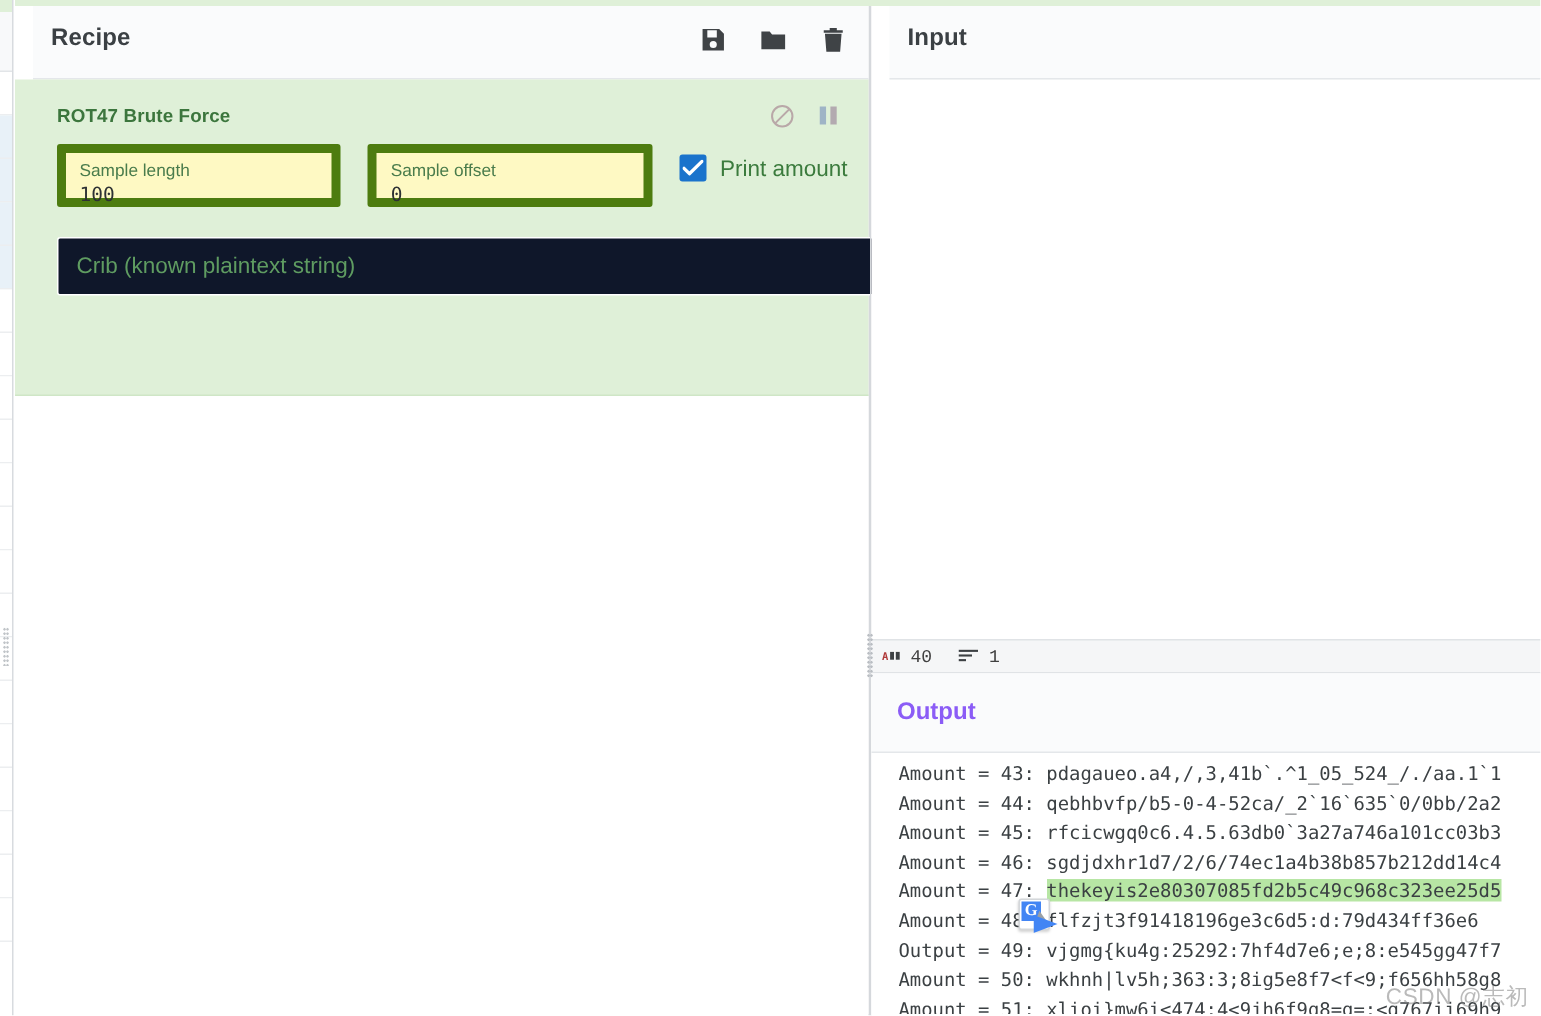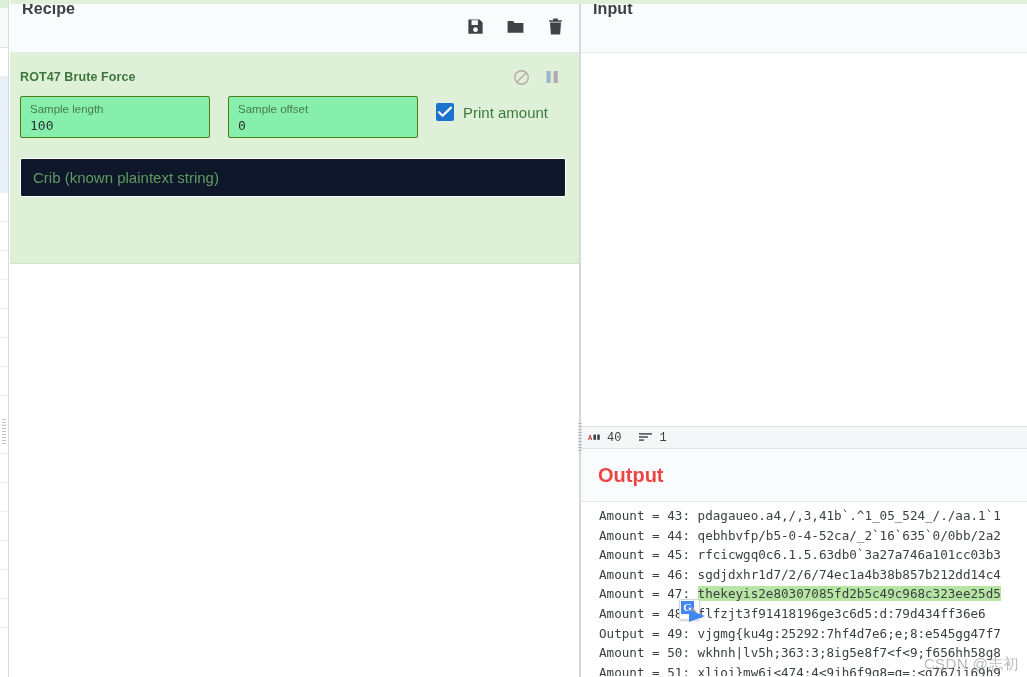--- a/index.html
+++ b/index.html
@@ -60,21 +60,23 @@
     left: 10px; top: 0;
     width: 570px; height: 677px;
     background: #fff;
     border-right: 1px solid #d5d8dc;
   }
   .pane-title-bar {
     height: 53px;
     background: #fafbfc;
     border-bottom: 1px solid #e4e7ea;
     display: flex;
+    align-items: center;
     padding: 0 14px 0 12px;
+    margin-left: 12px;
   }
   .pane-title {
     font-size: 16px;
     font-weight: bold;
     color: #3b4044;
     letter-spacing: .1px;
   }
   .title-icons {
     margin-left: auto;
     display: flex;
@@ -88,21 +90,21 @@
     color: #3f4346;
   }
   .title-icons .ticon svg { display: block; width: 19px; height: 19px; fill: #3f4346; }
 
   
   .op-card {
     position: relative;
     margin: 0;
     background: #dff0d8;
     border-bottom: 1px solid #cfe6c6;
-    padding: 10px 14px 16px 6px;
+    padding: 10px 14px 16px 24px;
     height: 211px;
   }
   .op-head {
     display: flex;
     align-items: center;
     height: 22px;
     margin: 3px 0 8px 4px;
   }
   .op-name {
     font-size: 12.5px;
@@ -120,22 +122,22 @@
   .op-icon { cursor: pointer; display: block; }
   .op-icon svg { display: block; }
 
   .arg-row {
     display: flex;
     align-items: flex-start;
     gap: 18px;
     margin: 0 0 0 4px;
   }
   .arg-field {
-    background: #86efac;
-    border: 1px solid #4d7c0f;
+    background: #fef9c3;
+    border: 6px solid #4d7c0f;
     border-radius: 2px;
     width: 190px;
     height: 42px;
     padding: 5px 9px 0 9px;
   }
   .arg-label {
     display: block;
     font-size: 11.5px;
     color: #4a7c4c;
     line-height: 14px;
@@ -256,23 +258,23 @@
   }
   .output-title-bar {
     height: 53px;
     background: #fafbfc;
     border-bottom: 1px solid #e4e7ea;
     display: flex;
     align-items: center;
     padding-left: 17px;
   }
   .output-title {
-    font-size: 20px;
+    font-size: 16px;
     font-weight: bold;
-    color: #ef4444;
+    color: #8b5cf6;
   }
   .output-body {
     padding: 4px 0 0 0;
     overflow: hidden;
     height: 174px;
   }
   .out-line {
     font-family: "DejaVu Sans Mono", monospace;
     font-size: 12.6px;
     line-height: 19.6px;
@@ -502,21 +504,21 @@
       </div>
     </div>
 
     <div class="output-pane">
       <div class="output-title-bar">
         <span class="output-title">Output</span>
       </div>
       <div class="output-body" id="output-body">
           <div class="out-line"><span>Amount = 43: </span><span>pdagaueo.a4,/,3,41b`.^1_05_524_/./aa.1`1</span></div>
           <div class="out-line"><span>Amount = 44: </span><span>qebhbvfp/b5-0-4-52ca/_2`16`635`0/0bb/2a2</span></div>
-          <div class="out-line"><span>Amount = 45: </span><span>rfcicwgq0c6.1.5.63db0`3a27a746a101cc03b3</span></div>
+          <div class="out-line"><span>Amount = 45: </span><span>rfcicwgq0c6.4.5.63db0`3a27a746a101cc03b3</span></div>
           <div class="out-line"><span>Amount = 46: </span><span>sgdjdxhr1d7/2/6/74ec1a4b38b857b212dd14c4</span></div>
           <div class="out-line"><span>Amount = 47: </span><span class="hl">thekeyis2e80307085fd2b5c49c968c323ee25d5</span></div>
           <div class="out-line"><span>Amount = 48: </span><span>flfzjt3f91418196ge3c6d5:d:79d434ff36e6</span></div>
           <div class="out-line"><span>Output = 49: </span><span>vjgmg{ku4g:25292:7hf4d7e6;e;8:e545gg47f7</span></div>
           <div class="out-line"><span>Amount = 50: </span><span>wkhnh|lv5h;363:3;8ig5e8f7&lt;f&lt;9;f656hh58g8</span></div>
           <div class="out-line"><span>Amount = 51: </span><span>xlioi}mw6i&lt;474;4&lt;9jh6f9g8=g=:&lt;g767ii69h9</span></div>
         </div>
 
       <div class="gt-icon">
         <span class="g">G</span>

